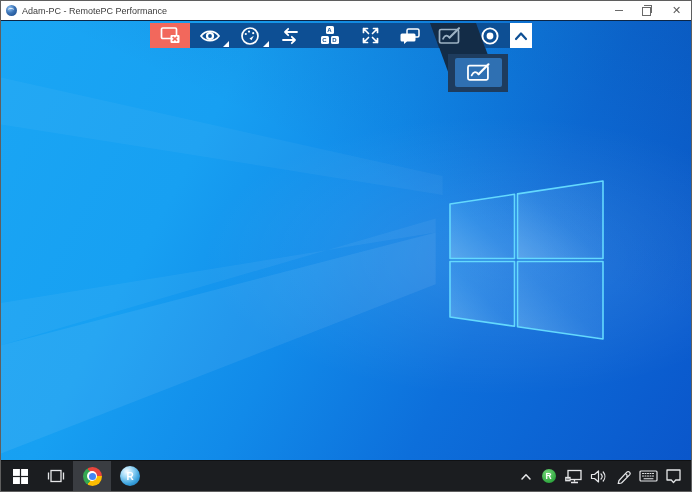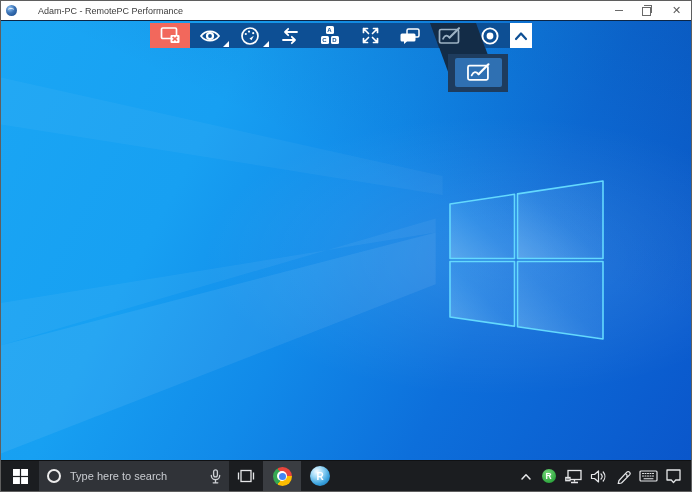--- a/index.html
+++ b/index.html
@@ -1,19 +1,19 @@
 <!DOCTYPE html>
 <html><head>
 <meta charset="utf-8">
 <style>
   html,body{margin:0;padding:0;background:#d9d9d9;font-family:"Liberation Sans",sans-serif;}
   .window{position:relative;width:692px;height:492px;box-sizing:border-box;border:1px solid #5f5f5f;background:#fff;overflow:hidden;}
 
   
-  .titlebar{position:absolute;top:0;left:0;right:0;height:19px;background:#ffffff;display:flex;align-items:center;padding-left:5px;gap:16px;}
+  .titlebar{position:absolute;top:0;left:0;right:0;height:19px;background:#ffffff;display:flex;align-items:center;padding-left:5px;}
   .app-icon{width:11px;height:11px;border-radius:50%;background:radial-gradient(circle at 35% 30%,#7fb3e8 10%,#3a72b5 45%,#1d4e8f 90%);position:relative;flex:0 0 auto;}
   .app-icon::after{content:"";position:absolute;left:2px;top:3px;width:6px;height:3px;border-radius:50%;border-top:1.2px solid rgba(255,255,255,.85);}
   .title-text{font-size:9px;color:#3c3c3c;margin-left:5px;white-space:nowrap;}
   .win-controls{position:absolute;right:0;top:0;height:19px;display:flex;}
   .wc{width:29px;height:19px;display:flex;align-items:center;justify-content:center;}
   .wc-min{width:8px;height:1px;background:#6a6a6a;}
   .wc-restore{position:relative;width:7px;height:7px;border:1px solid #6a6a6a;background:#fff;margin-top:2px;margin-left:-2px;}
   .wc-restore::before{content:"";position:absolute;left:1px;top:-3px;width:7px;height:7px;border:1px solid #6a6a6a;border-left:none;border-bottom:none;}
   .wc-close{font-size:11px;color:#5a5a5a;line-height:1;}
 
@@ -213,31 +213,20 @@
         <svg width="15" height="15" viewBox="0 0 15 15">
           <g fill="#ffffff">
             <rect x="0" y="0" width="6.9" height="6.9"></rect>
             <rect x="8.1" y="0" width="6.9" height="6.9"></rect>
             <rect x="0" y="8.1" width="6.9" height="6.9"></rect>
             <rect x="8.1" y="8.1" width="6.9" height="6.9"></rect>
           </g>
         </svg>
       </div>
 
-      <div class="tb-search">
-        <div class="cortana-ring"></div>
-        <div class="stext">Type here to search</div>
-        <svg width="11" height="15" viewBox="0 0 11 15">
-          <g stroke="#cfd2d6" fill="none" stroke-width="1.3" stroke-linecap="round">
-            <rect x="3.6" y="0.8" width="3.8" height="7" rx="1.9"></rect>
-            <path d="M1.3 6.5 a4.2 4.2 0 0 0 8.4 0"></path>
-            <path d="M5.5 11 v2.5 M3.2 13.8 h4.6"></path>
-          </g>
-        </svg>
-      </div>
 
       <div class="tb-btn">
         <svg width="18" height="14" viewBox="0 0 18 14">
           <g stroke="#e6e7e9" fill="none" stroke-width="1.3">
             <rect x="4" y="1.5" width="10" height="11"></rect>
             <path d="M1.5 3.5 v7 M16.5 3.5 v7"></path>
           </g>
         </svg>
       </div>
 

